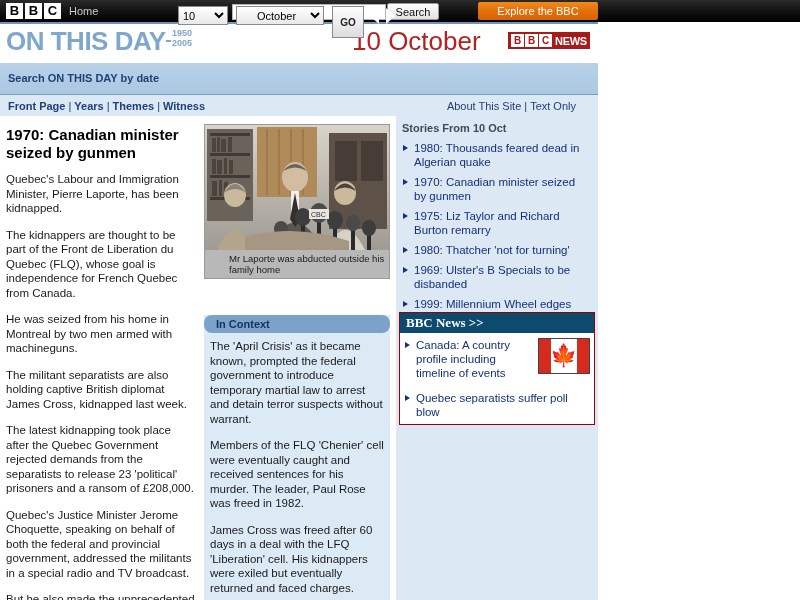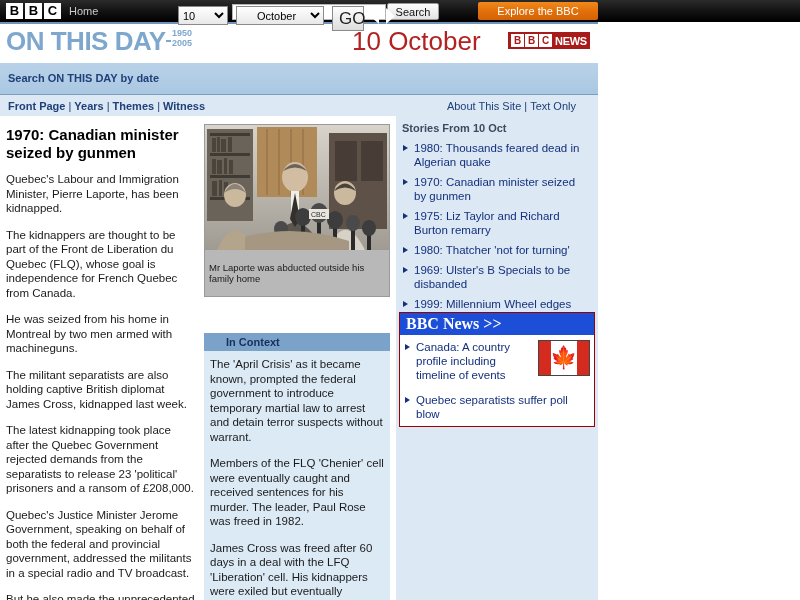--- a/index.html
+++ b/index.html
@@ -182,23 +182,23 @@
     font-size: 11px;
     font-family: "Liberation Sans", sans-serif;
     border: 1px solid #8a8a8a;
     background: linear-gradient(to bottom,#ffffff,#e8e8e8);
     padding-left: 16px;
     color: #000;
   }
   .go-btn {
     position: absolute;
     left: 332px; top: 6px;
-    width: 32px; height: 25px;
-    font-size: 17px;
-    font-weight: normal;
+    width: 32px; height: 32px;
+    font-size: 10px;
+    font-weight: bold;
     font-family: "Liberation Sans", sans-serif;
     border: 1px solid #8a8a8a;
     background: linear-gradient(to bottom,#fefefe,#dddddd);
     color: #222;
     cursor: pointer;
   }
   .arrow-btn {
     position: absolute;
     top: 8px;
     width: 0; height: 0;
@@ -285,36 +285,38 @@
   .photo {
     width: 184px; height: 125px;
     display: block;
     position: relative;
     overflow: hidden;
     background: linear-gradient(160deg,#8f8f8f 0%, #6d6d6d 40%, #9b9b9b 100%);
   }
   .photo-caption {
     font-size: 9.5px;
     color: #1a1a1a;
-    padding: 12px 4px;
+    padding: 3px 4px;
     background: #b8b8b8;
     line-height: 11px;
+    margin-left: 20px;
   }
   .incontext {
     margin-top: 36px;
     width: 186px;
     background: #dceaf6;
     box-sizing: border-box;
   }
   .incontext-head {
     background: #7ba3c9;
     color: #16305e;
     font-size: 11px;
     font-weight: bold;
-    padding: 3px 22px;
+    padding: 3px 12px;
+    border-radius: 8px;
   }
   .incontext-body {
     padding: 6px 6px 6px 6px;
   }
   .incontext-body p {
     font-size: 11.5px;
     color: #1a1a1a;
     line-height: 14.5px;
     margin: 0 0 12px 0;
   }
@@ -352,25 +354,25 @@
   }
   .bbcnews-box {
     position: absolute;
     left: 3px; top: 196px;
     width: 196px;
     background: #ffffff;
     border: 1px solid #990000;
     box-sizing: border-box;
   }
   .bbcnews-head {
-    background: #1d4ed8;
+    background: #0c4a6e;
     color: #ffffff;
     font-family: "Liberation Serif", serif;
     font-weight: bold;
-    font-size: 16px;
+    font-size: 13px;
     padding: 2px 6px;
   }
   .bbcnews-row {
     position: relative;
     display: flex;
     align-items: flex-start;
     padding: 5px 4px 5px 16px;
   }
   .bbcnews-row::before {
     content: "";
@@ -472,21 +474,21 @@
 
 <div class="content">
 
   <div class="col-article">
     <h1 class="headline">1970: Canadian minister seized by gunmen</h1>
     <p class="body-p">Quebec's Labour and Immigration Minister, Pierre Laporte, has been kidnapped.</p>
     <p class="body-p">The kidnappers are thought to be part of the Front de Liberation du Quebec (FLQ), whose goal is independence for French Quebec from Canada.</p>
     <p class="body-p">He was seized from his home in Montreal by two men armed with machineguns.</p>
     <p class="body-p">The militant separatists are also holding captive British diplomat James Cross, kidnapped last week.</p>
     <p class="body-p">The latest kidnapping took place after the Quebec Government rejected demands from the separatists to release 23 'political' prisoners and a ransom of £208,000.</p>
-    <p class="body-p">Quebec's Justice Minister Jerome Government, speaking on behalf of both the federal and provincial government, addressed the militants in a special radio and TV broadcast.</p>
+    <p class="body-p">Quebec's Justice Minister Jerome Choquette, speaking on behalf of both the federal and provincial government, addressed the militants in a special radio and TV broadcast.</p>
     <p class="body-p">But he also made the unprecedented step of offering the kidnappers safe conduct to any country of their choice in exchange for the safe return of Mr Cross.</p>
 
   </div>
 
   <div class="col-mid">
     <div class="photo-wrap">
       <div class="photo">
         <svg width="184" height="125" viewBox="0 0 184 125">
           <defs>
             <linearGradient id="wallg" x1="0" y1="0" x2="0" y2="1">

